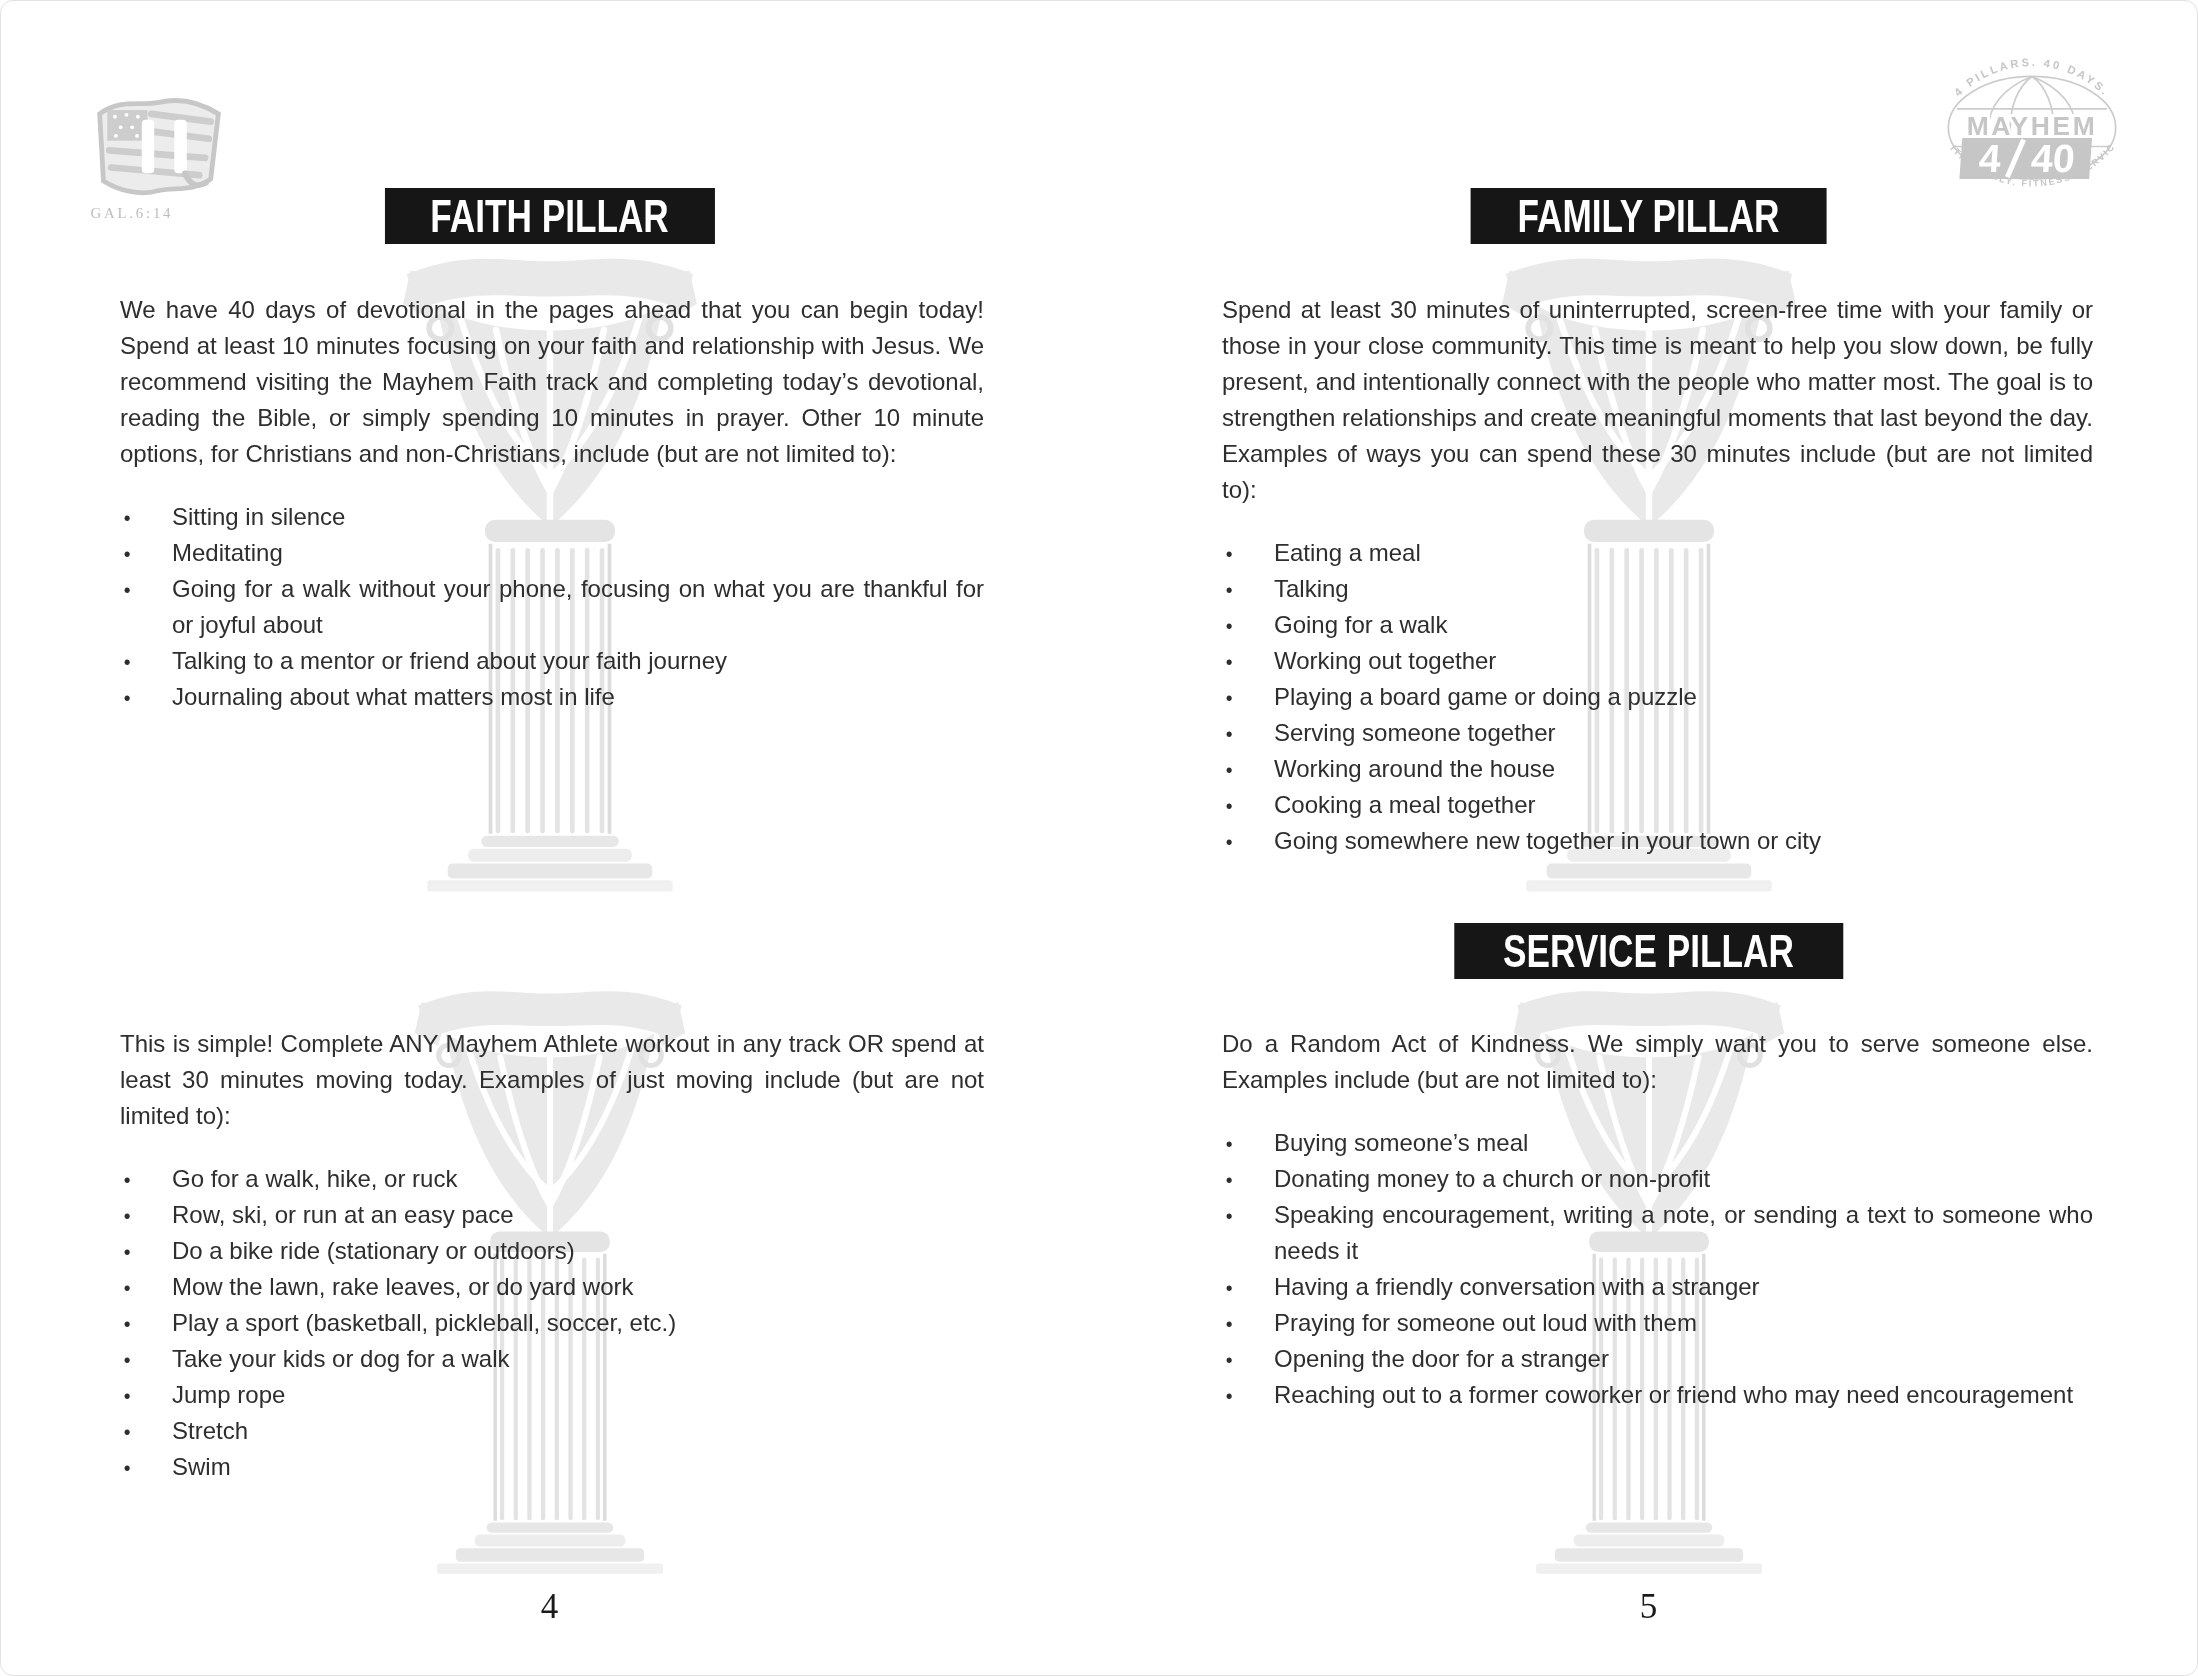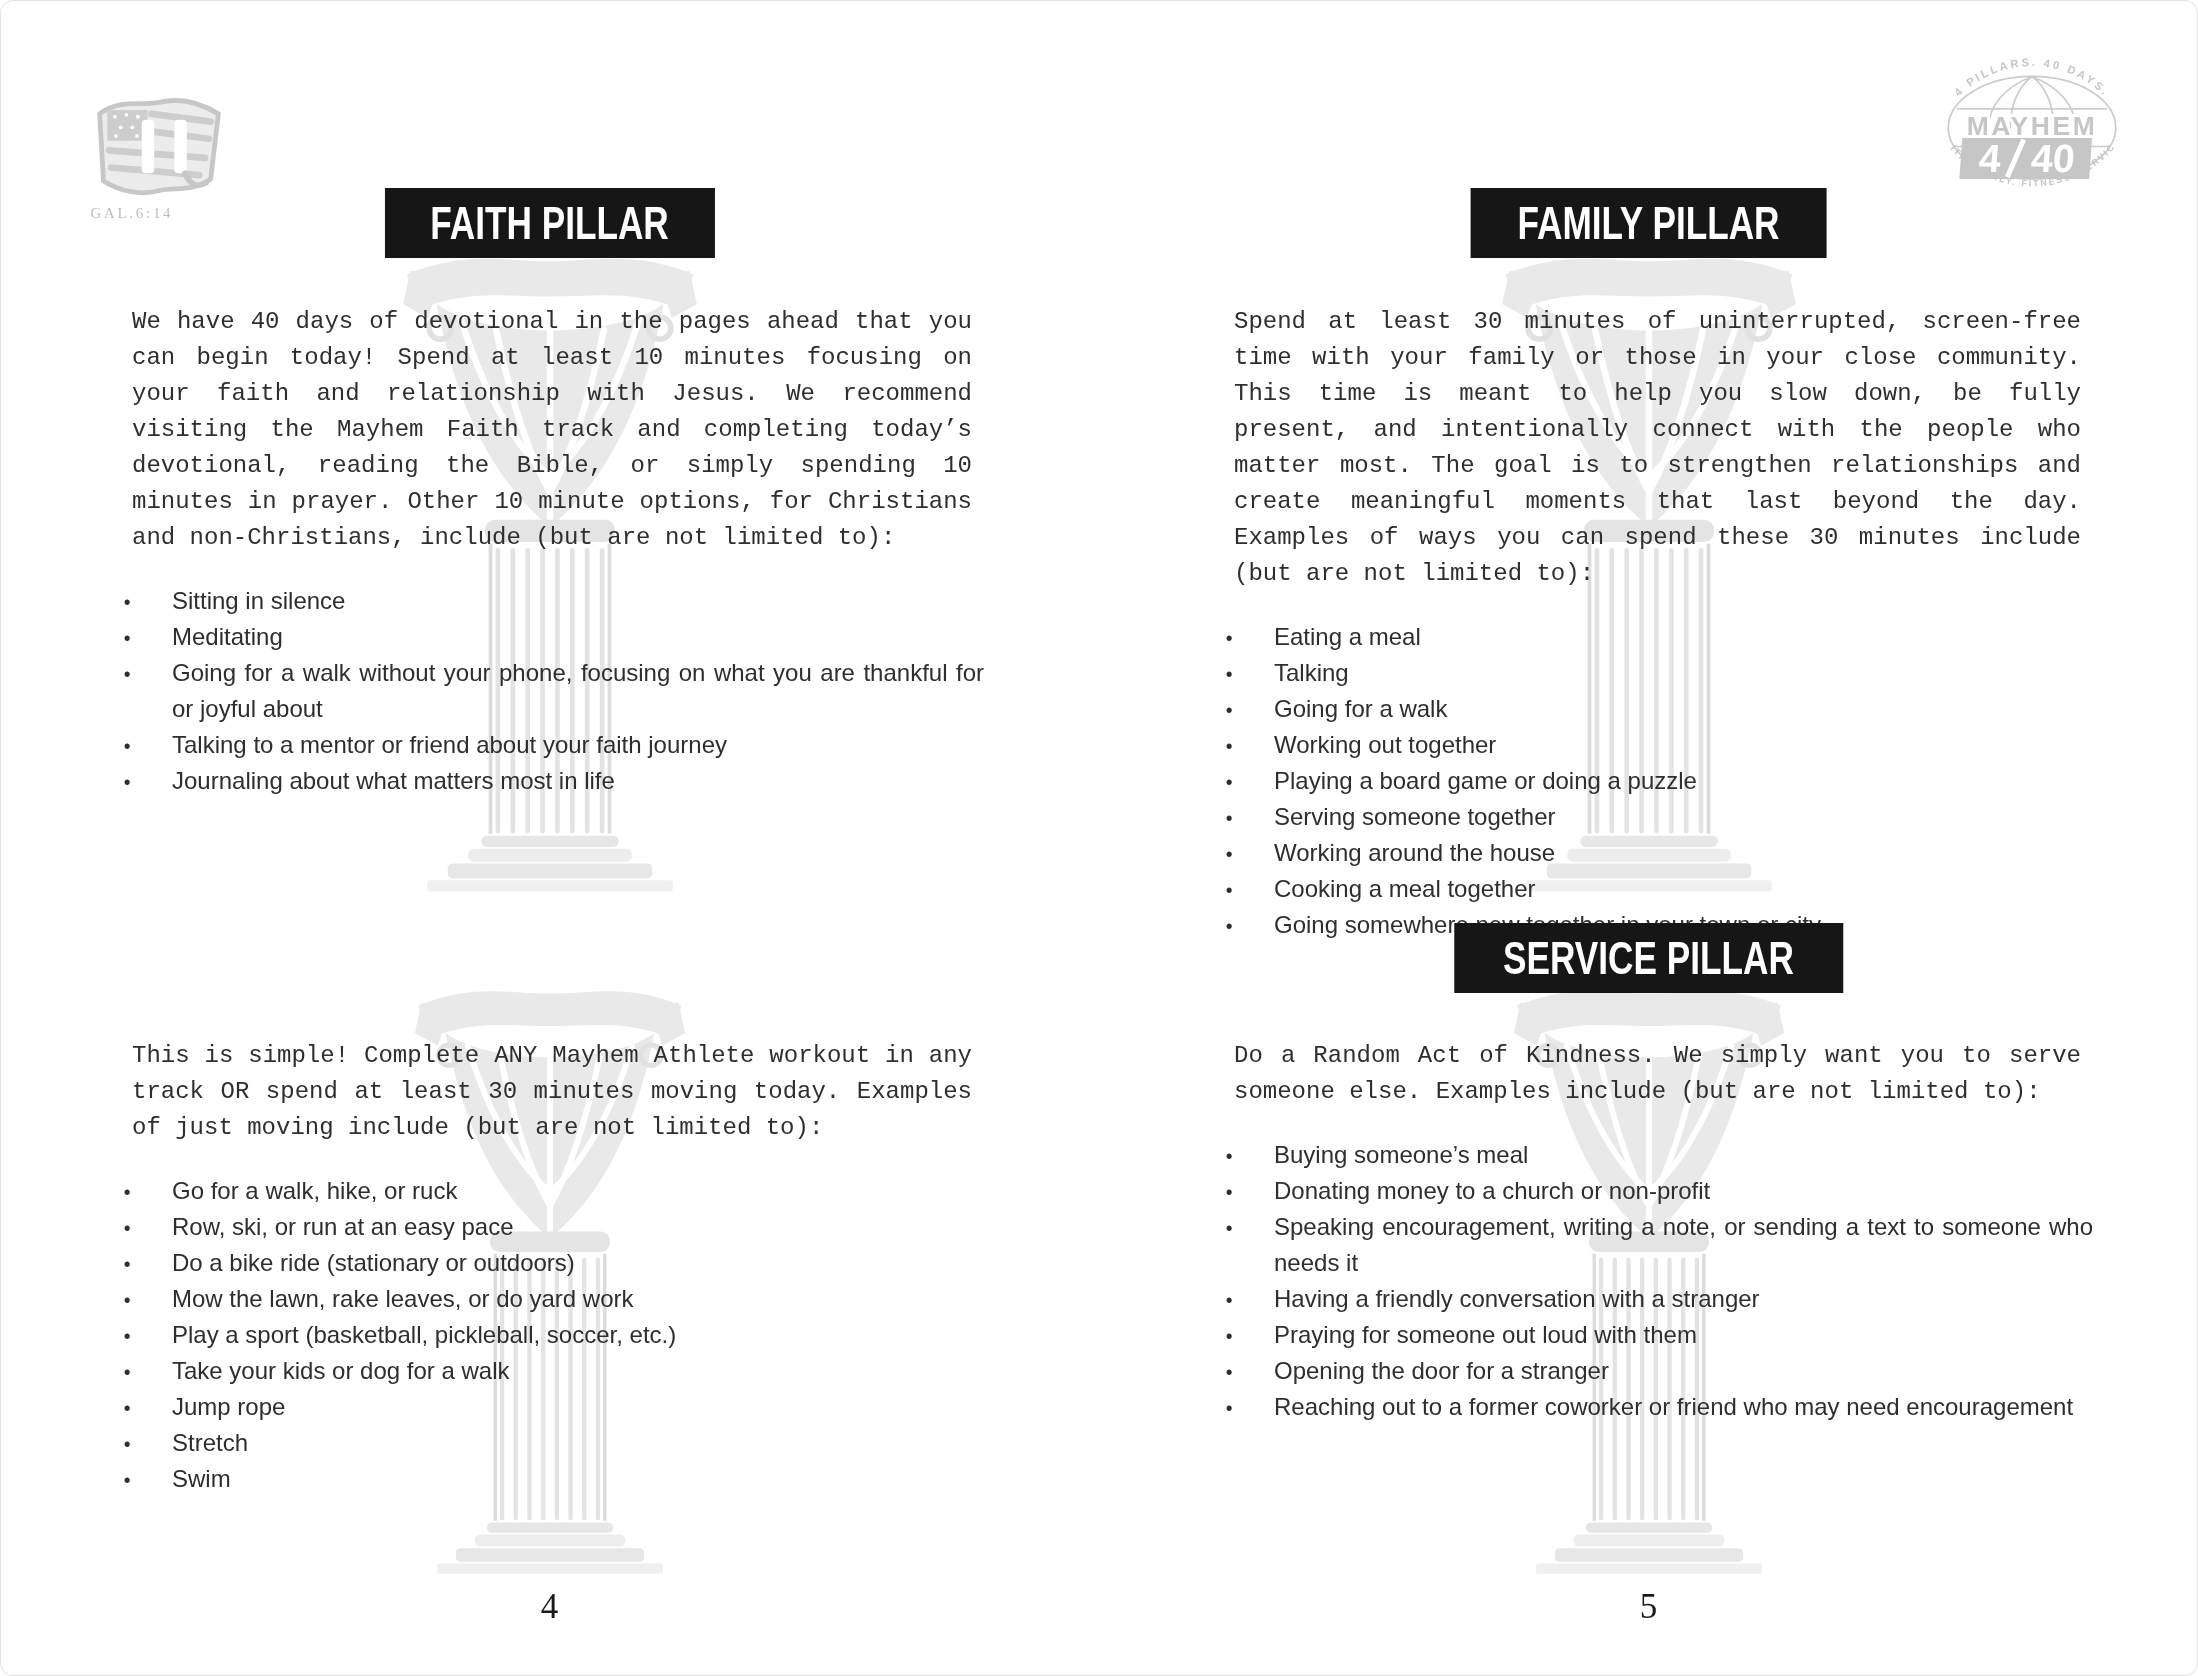--- a/index.html
+++ b/index.html
@@ -7,35 +7,35 @@
     width:2198px;height:1676px;position:relative;overflow:hidden;
     font-family:"Liberation Sans", sans-serif;color:#303030;
   }
   .frame{position:absolute;inset:0;border:1.8px solid #e2e2e2;border-radius:13px;box-sizing:border-box;pointer-events:none;z-index:5;}
   .page{position:absolute;top:0;width:1099px;height:1676px;}
   #page-left{left:0;} #page-right{left:1099px;}
 
   
   .pillar-header{
     position:absolute;left:50%;transform:translateX(-50%);
-    background:#161616;height:70px;display:flex;align-items:center;justify-content:flex-end;
+    background:#161616;height:56px;display:flex;align-items:center;justify-content:flex-end;
     padding:0 29.5px;z-index:2;
   }
   .pillar-header .ht{
     color:#fff;font-weight:800;font-size:40px;letter-spacing:0px;white-space:nowrap;
     transform:scale(0.88,1.16);
   }
   .h-top{top:188px;} .h-bottom{top:923px;}
 
   
   .group{position:absolute;z-index:2;font-size:24px;line-height:36px;color:#2e2e2e;}
   #page-left .group{left:120px;width:864px;}
   #page-right .group{left:123px;width:871px;}
   .g-top{top:292px;} .g-bottom{top:1026px;}
-  .intro{margin:12px;text-align:justify;font-family:Liberation Mono, monospace;}
+  .intro{margin:0;text-align:justify;}
   ul.blist{list-style:none;margin:27px 0 0 0;padding:0;text-align:justify;}
   ul.blist li{position:relative;padding-left:52px;}
   ul.blist li::before{content:"•";position:absolute;left:3.7px;top:0.9px;font-size:19.4px;color:#2e2e2e;}
   .note{margin:26px 59px 0 35px;font-weight:bold;font-style:italic;text-align:justify;color:#1d1d1d;}
   .note a{color:inherit;text-decoration:underline;cursor:pointer;}
 
   .page-number{
     position:absolute;top:1587px;left:50%;transform:translateX(-50%);
     font-family:"Liberation Serif", serif;font-size:35px;color:#1a1a1a;z-index:2;
   }

